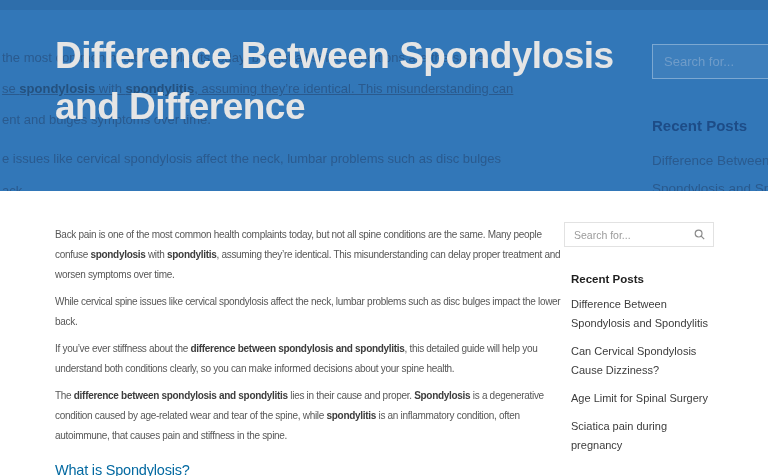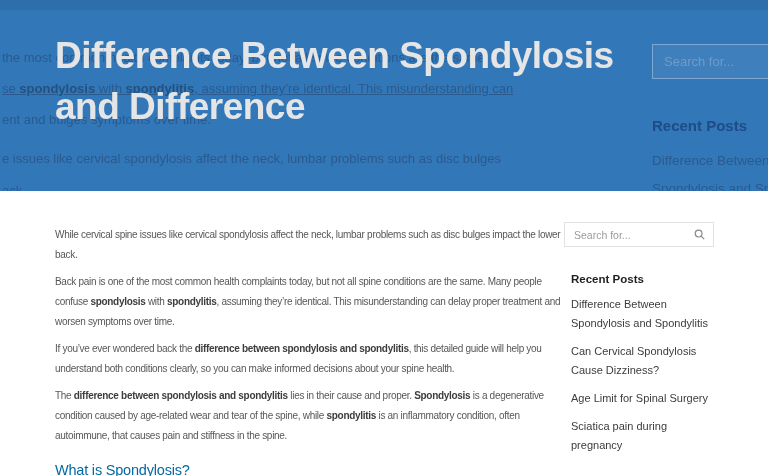--- a/index.html
+++ b/index.html
@@ -95,23 +95,23 @@
 
     <h1 class="hero-title">
       <span class="tl">Difference Between Spondylosis</span>
       <span class="tl">and Difference</span>
     </h1>
   </div>
 
   <div class="content">
 
     <article class="article">
+      <p><span>Back pain is one of the most common health complaints today, but not all spine conditions are the same. Many people confuse </span><b>spondylosis</b><span> with </span><b>spondylitis</b><span>, assuming they’re identical. This misunderstanding can delay proper treatment and worsen symptoms over time.</span></p>
       <p><span>While cervical spine issues like cervical spondylosis affect the neck, lumbar problems such as disc bulges impact the lower back.</span></p>
-      <p><span>Back pain is one of the most common health complaints today, but not all spine conditions are the same. Many people confuse </span><b>spondylosis</b><span> with </span><b>spondylitis</b><span>, assuming they’re identical. This misunderstanding can delay proper treatment and worsen symptoms over time.</span></p>
-      <p><span>If you’ve ever wondered back the </span><b>difference between spondylosis and spondylitis</b><span>, this detailed guide will help you understand both conditions clearly, so you can make informed decisions about your spine health.</span></p>
+      <p><span>If you’ve ever stiffness about the </span><b>difference between spondylosis and spondylitis</b><span>, this detailed guide will help you understand both conditions clearly, so you can make informed decisions about your spine health.</span></p>
       <p><span>The </span><b>difference between spondylosis and spondylitis</b><span> lies in their cause and proper. </span><b>Spondylosis</b><span> is a degenerative condition caused by age-related wear and tear of the spine, while </span><b>spondylitis</b><span> is an inflammatory condition, often autoimmune, that causes pain and stiffness in the spine.</span></p>
       <h2 class="section-heading">What is Spondylosis?</h2>
     </article>
 
     <aside class="sidebar">
       <div class="search-box">
         <input type="text" placeholder="Search for..." style="">
         <span class="search-icon">
           <svg width="11" height="11" viewBox="0 0 11 11" fill="none">
             <circle cx="4.6" cy="4.6" r="3.4" stroke="#8a8a8a" stroke-width="1.2"></circle>

